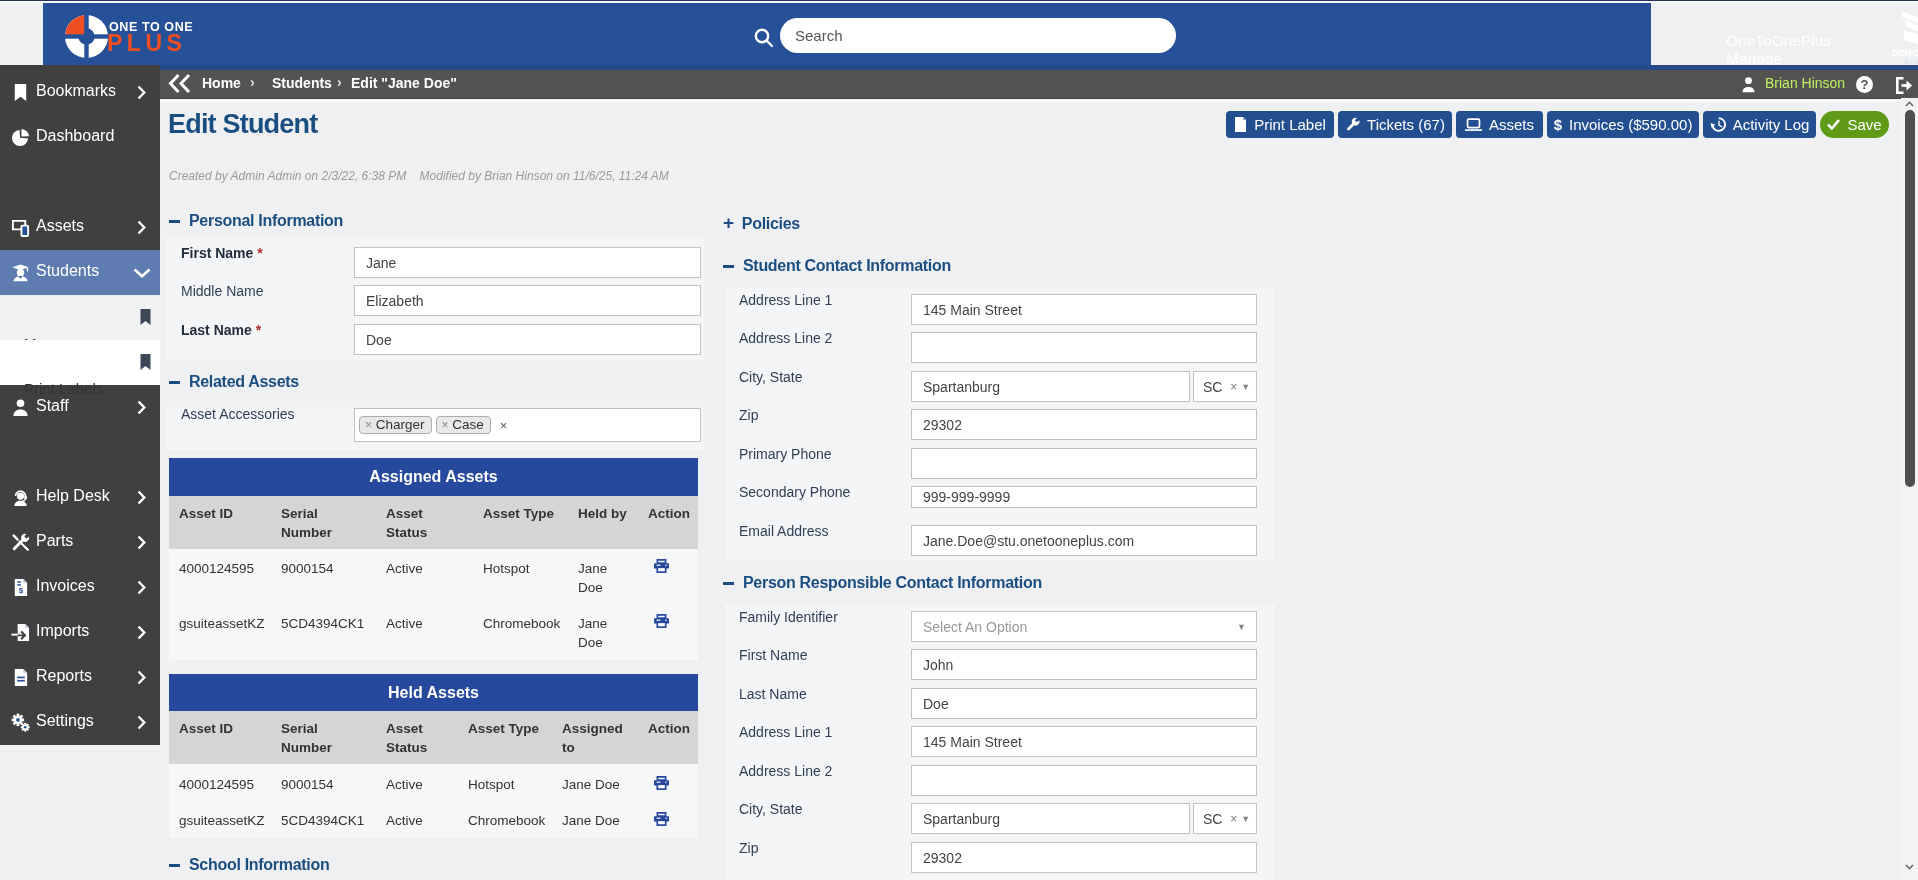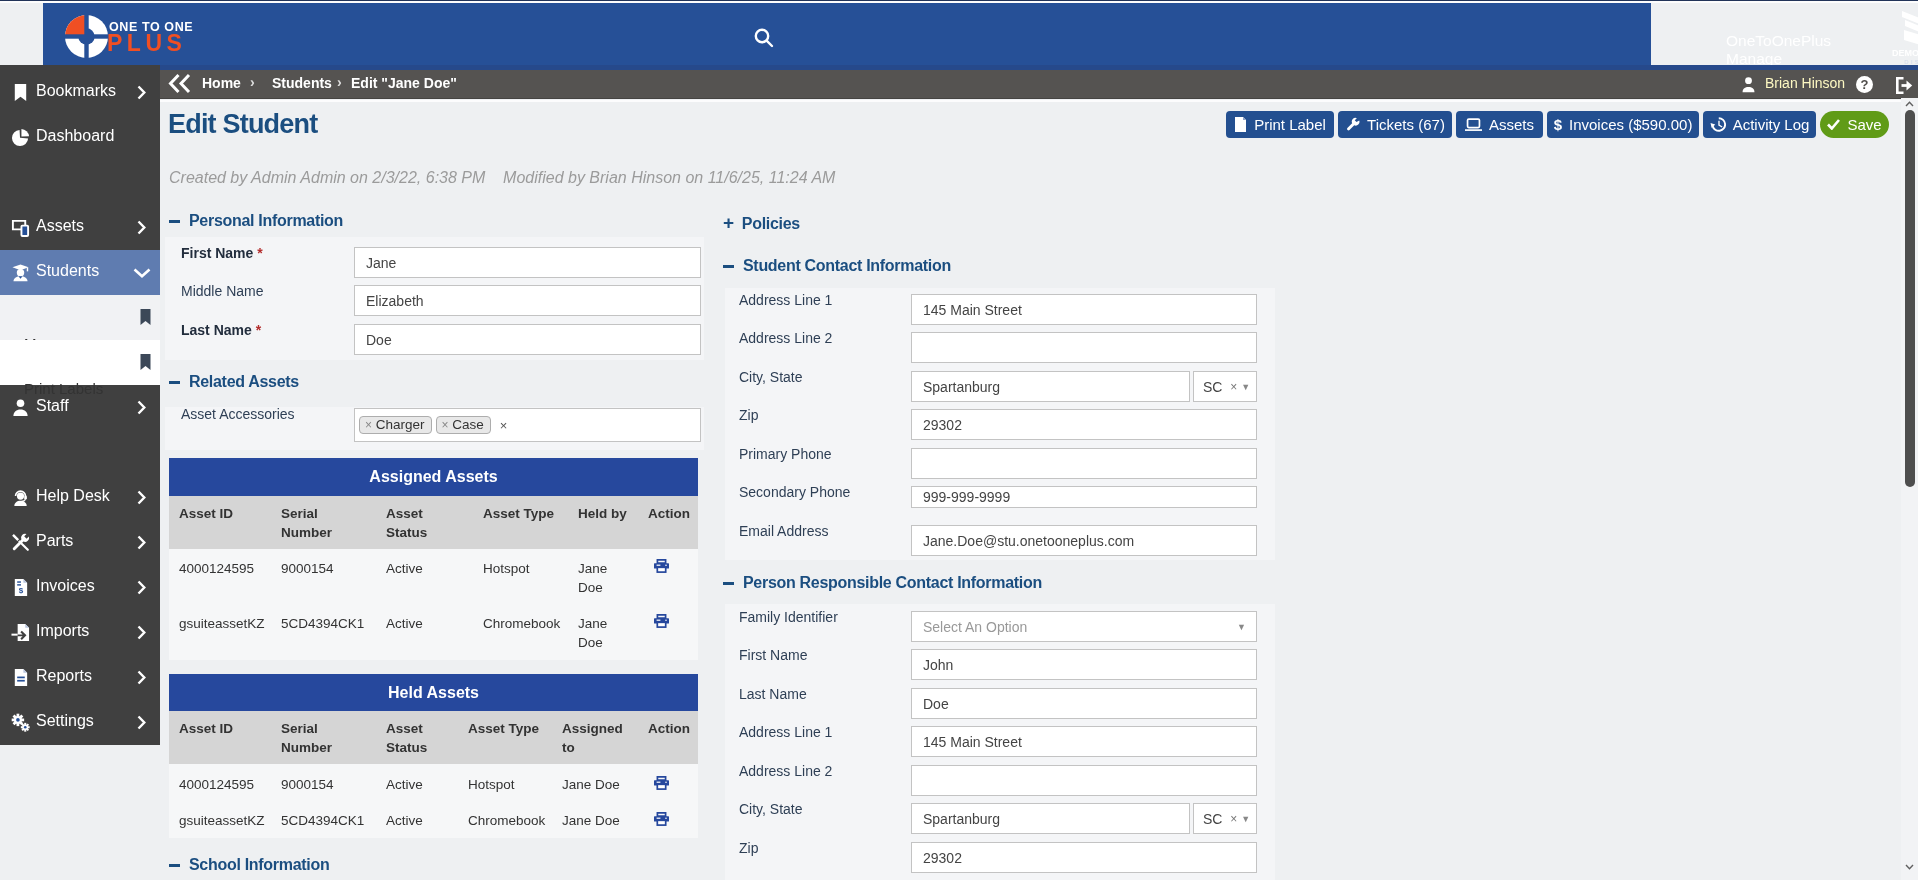--- a/index.html
+++ b/index.html
@@ -61,20 +61,21 @@
     <rect x="20.3" y="0" width="4.4" height="45" fill="#265097"></rect>
     <rect x="0" y="20.3" width="45" height="4.4" fill="#265097"></rect>
   </svg>
   <div class="abs" style="left:66px; top:17px; color:#fff; font-weight:bold; font-size:12.5px; letter-spacing:0.6px;">ONE TO ONE</div>
   <div class="abs" style="left:64px; top:27px; color:#f04f23; font-weight:bold; font-size:23px; letter-spacing:4.5px;">PLUS</div>
 
   <svg class="abs" style="left:709px; top:23px;" width="24" height="24" viewBox="0 0 24 24">
     <circle cx="10" cy="10" r="6.2" fill="none" stroke="#fff" stroke-width="2.4"></circle>
     <line x1="14.6" y1="14.6" x2="20" y2="20" stroke="#fff" stroke-width="2.4" stroke-linecap="round"></line>
   </svg>
+  <div class="abs" style="left:737px; top:15px; width:396px; height:35px; background:#fff; border-radius:17.5px; font-size:15px; color:#555; display:flex; align-items:center; padding-left:15px;">Search</div>
   <div class="abs" style="left:1683px; top:29px; color:#fff; font-size:15.5px;">OneToOnePlus Manage</div>
 
   <svg class="abs" style="left:1848px; top:7px;" width="70" height="54" viewBox="0 0 70 54">
     <circle cx="35" cy="5.5" r="4.2" fill="#fff"></circle>
     <path d="M11 1 L31 9 L31 15 L11 7 Z" fill="#fff"></path>
     <path d="M59 1 L39 9 L39 15 L59 7 Z" fill="#fff"></path>
     <path d="M14 10 L31 17 L31 23 L14 16 Z" fill="#fff"></path>
     <path d="M56 10 L39 17 L39 23 L56 16 Z" fill="#fff"></path>
     <rect x="32.6" y="8" width="4.8" height="22" fill="#fff"></rect>
     <path d="M13 20 L33 26 L33 36 L13 30 Z" fill="#fff"></path>
@@ -250,21 +251,21 @@
     </svg>
   <div class="abs" style="left:42px; top:5px; color:#fff; font-size:14px; font-weight:bold;">Home</div>
   <div class="abs" style="left:90px; top:4px; color:#ddd; font-size:14px; font-weight:bold;">›</div>
   <div class="abs" style="left:112px; top:5px; color:#fff; font-size:14px; font-weight:bold;">Students</div>
   <div class="abs" style="left:177px; top:4px; color:#ddd; font-size:14px; font-weight:bold;">›</div>
   <div class="abs" style="left:191px; top:5px; color:#fff; font-size:14px; font-weight:bold;">Edit "Jane Doe"</div>
   <svg class="abs" style="left:1580px; top:6px;" width="17" height="17" viewBox="0 0 20 20">
       <circle cx="10" cy="5.5" r="4" fill="#fff"></circle>
       <path d="M3 19c0-4 3-6 7-6s7 2 7 6z" fill="#fff"></path>
     </svg>
-  <div class="abs" style="left:1605px; top:5px; color:#fef9c3; font-size:14px;">Brian Hinson</div>
+  <div class="abs" style="left:1605px; top:5px; color:#bef264; font-size:14px;">Brian Hinson</div>
   <div class="abs" style="left:1696px; top:6px; width:17px; height:17px; background:#fff; border-radius:50%; color:#4f4d4a; font-size:13px; font-weight:bold; text-align:center; line-height:17px;">?</div>
   <svg class="abs" style="left:1735px; top:7px;" width="18" height="17" viewBox="0 0 18 17">
       <path d="M8.5 1.3 H2.3 V15.7 H8.5" fill="none" stroke="#fff" stroke-width="2.6"></path>
       <path d="M6.5 8.5 H12.5" stroke="#fff" stroke-width="2.8"></path>
       <path d="M11.5 3.6 L17.2 8.5 L11.5 13.4 z" fill="#fff"></path>
     </svg>
 </div>
 <div id="content" class="abs"></div>
 
 <div class="abs" style="left:168px; top:109px; font-size:27px; font-weight:bold; color:#1b4e80; letter-spacing:-0.8px;text-align:center;">Edit Student</div>
@@ -283,21 +284,21 @@
   <div class="btn" style="width:152px;"><span style="font-weight:bold; font-size:15px;">$</span>Invoices ($590.00)</div>
   <div class="btn" style="width:113px;"><svg width="16" height="15" viewBox="0 0 20 19">
         <path d="M11 1.5a8 8 0 1 1-7.8 9.8" fill="none" stroke="#fff" stroke-width="2.4"></path>
         <path d="M0.5 7.5 6.5 9.5 2 14z" fill="#fff"></path>
         <path d="M10.4 4.8h1.7v5l3.6 2.1-.85 1.5-4.45-2.6z" fill="#fff"></path>
       </svg>Activity Log</div>
   <div class="btn green" style="width:69px;"><svg width="13" height="11" viewBox="0 0 13 11">
         <path d="M1 5.5 4.8 9.5 12 1" fill="none" stroke="#fff" stroke-width="2.6"></path>
       </svg>Save</div>
 </div>
-<div class="abs" style="left:169px; top:169px; font-size:16px; font-style:italic; color:#9b9b9b;">Created by Admin Admin on 2/3/22, 6:38 PM&nbsp;&nbsp;&nbsp;&nbsp;Modified by Brian Hinson on 11/6/25, 11:24 AM</div>
+<div class="abs" style="left:169px; top:169px; font-size:12px; font-style:italic; color:#9b9b9b;">Created by Admin Admin on 2/3/22, 6:38 PM&nbsp;&nbsp;&nbsp;&nbsp;Modified by Brian Hinson on 11/6/25, 11:24 AM</div>
 
 <div class="sechead" style="left:169px; top:212px;"><span class="dash"></span>Personal Information</div>
 <div class="panel" style="left:165px; top:237px; width:539px; height:123px;"></div>
 <div class="flabel" style="left:181px; top:245px; font-weight:bold; color:#222d3d;">First Name <span class="req">*</span></div>
 <div class="finput" style="left:354px; top:247px; width:347px; height:31px;">Jane</div>
 <div class="flabel" style="left:181px; top:283px;">Middle Name</div>
 <div class="finput" style="left:354px; top:285px; width:347px; height:31px;">Elizabeth</div>
 <div class="flabel" style="left:181px; top:322px; font-weight:bold; color:#222d3d;">Last Name <span class="req">*</span></div>
 <div class="finput" style="left:354px; top:324px; width:347px; height:31px;">Doe</div>
 

